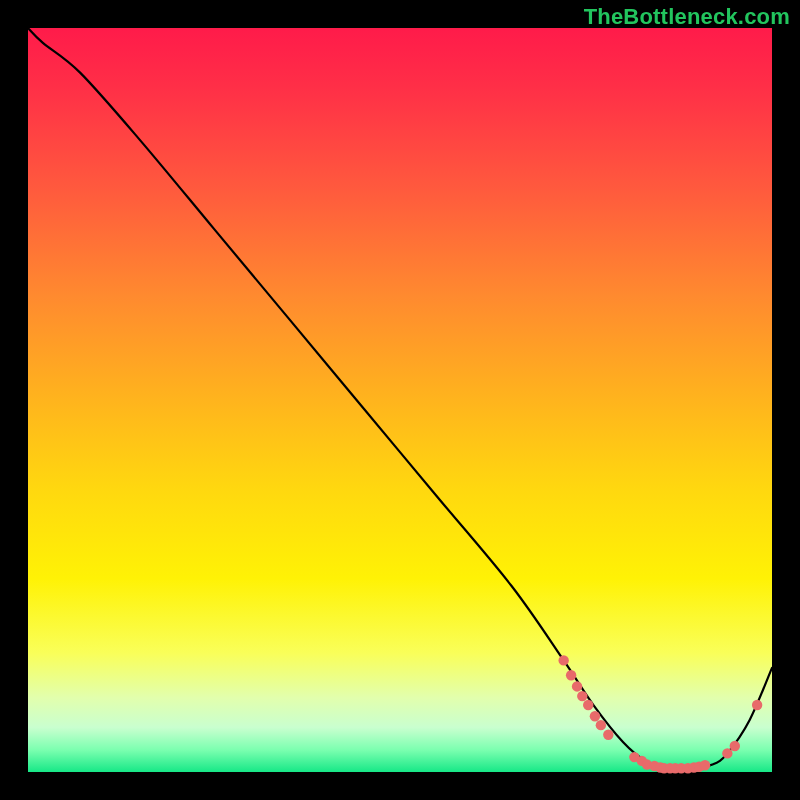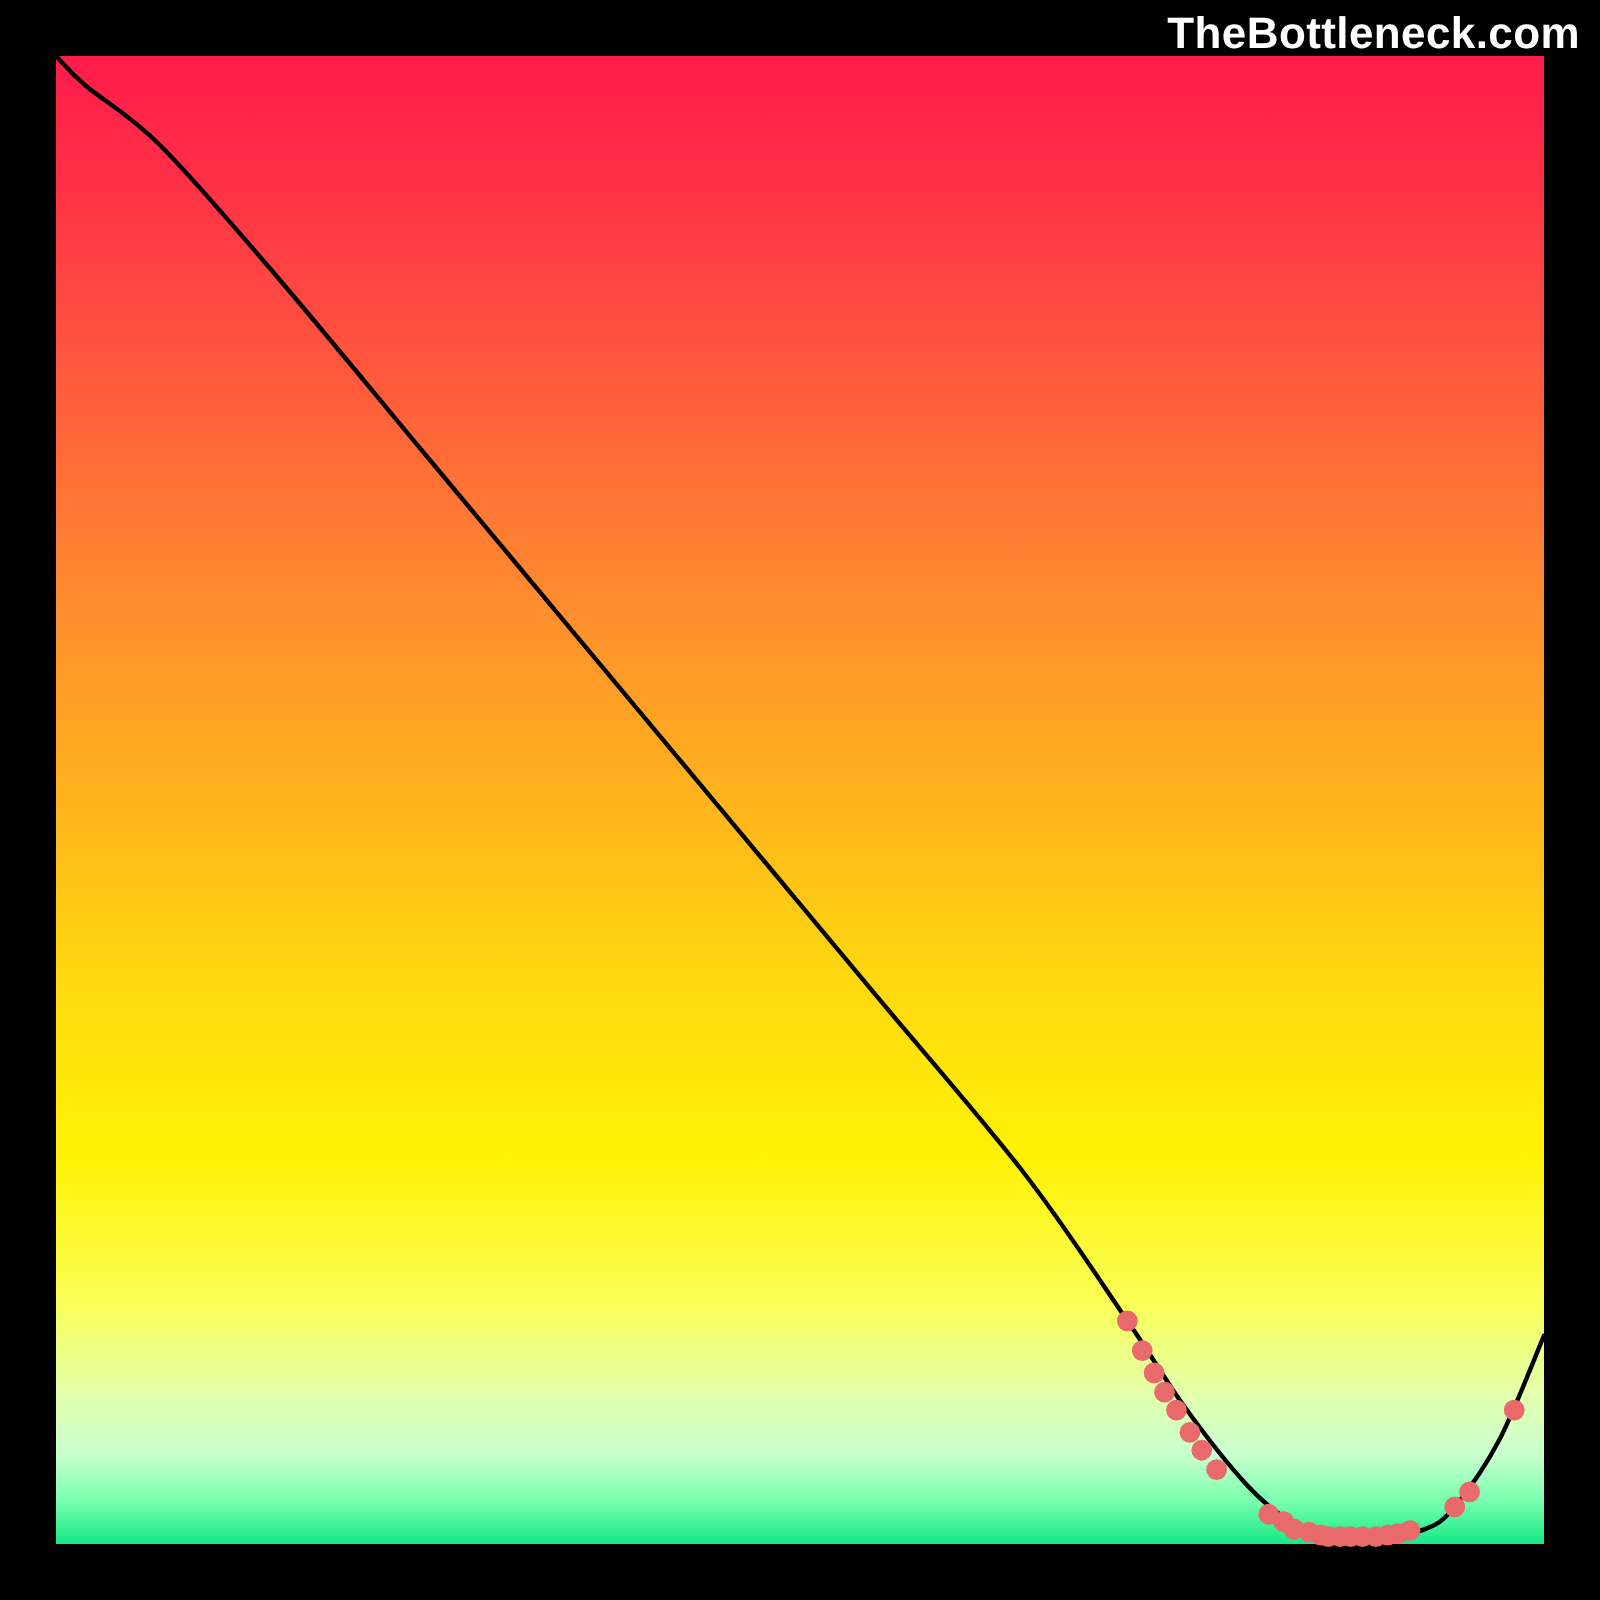--- a/index.html
+++ b/index.html
@@ -14,21 +14,21 @@
   .frame {
     position: relative;
     width: 800px;
     height: 800px;
     background: #000;
   }
   .watermark {
     position: absolute;
     top: 4px;
     right: 10px;
-    color: #ffffff;
+    color: #22c55e;
     font-size: 22px;
     font-weight: 600;
     letter-spacing: 0.2px;
     z-index: 50;
   }
   .plot-area {
     position: absolute;
     left: 28px;
     top: 28px;
     width: 744px;

